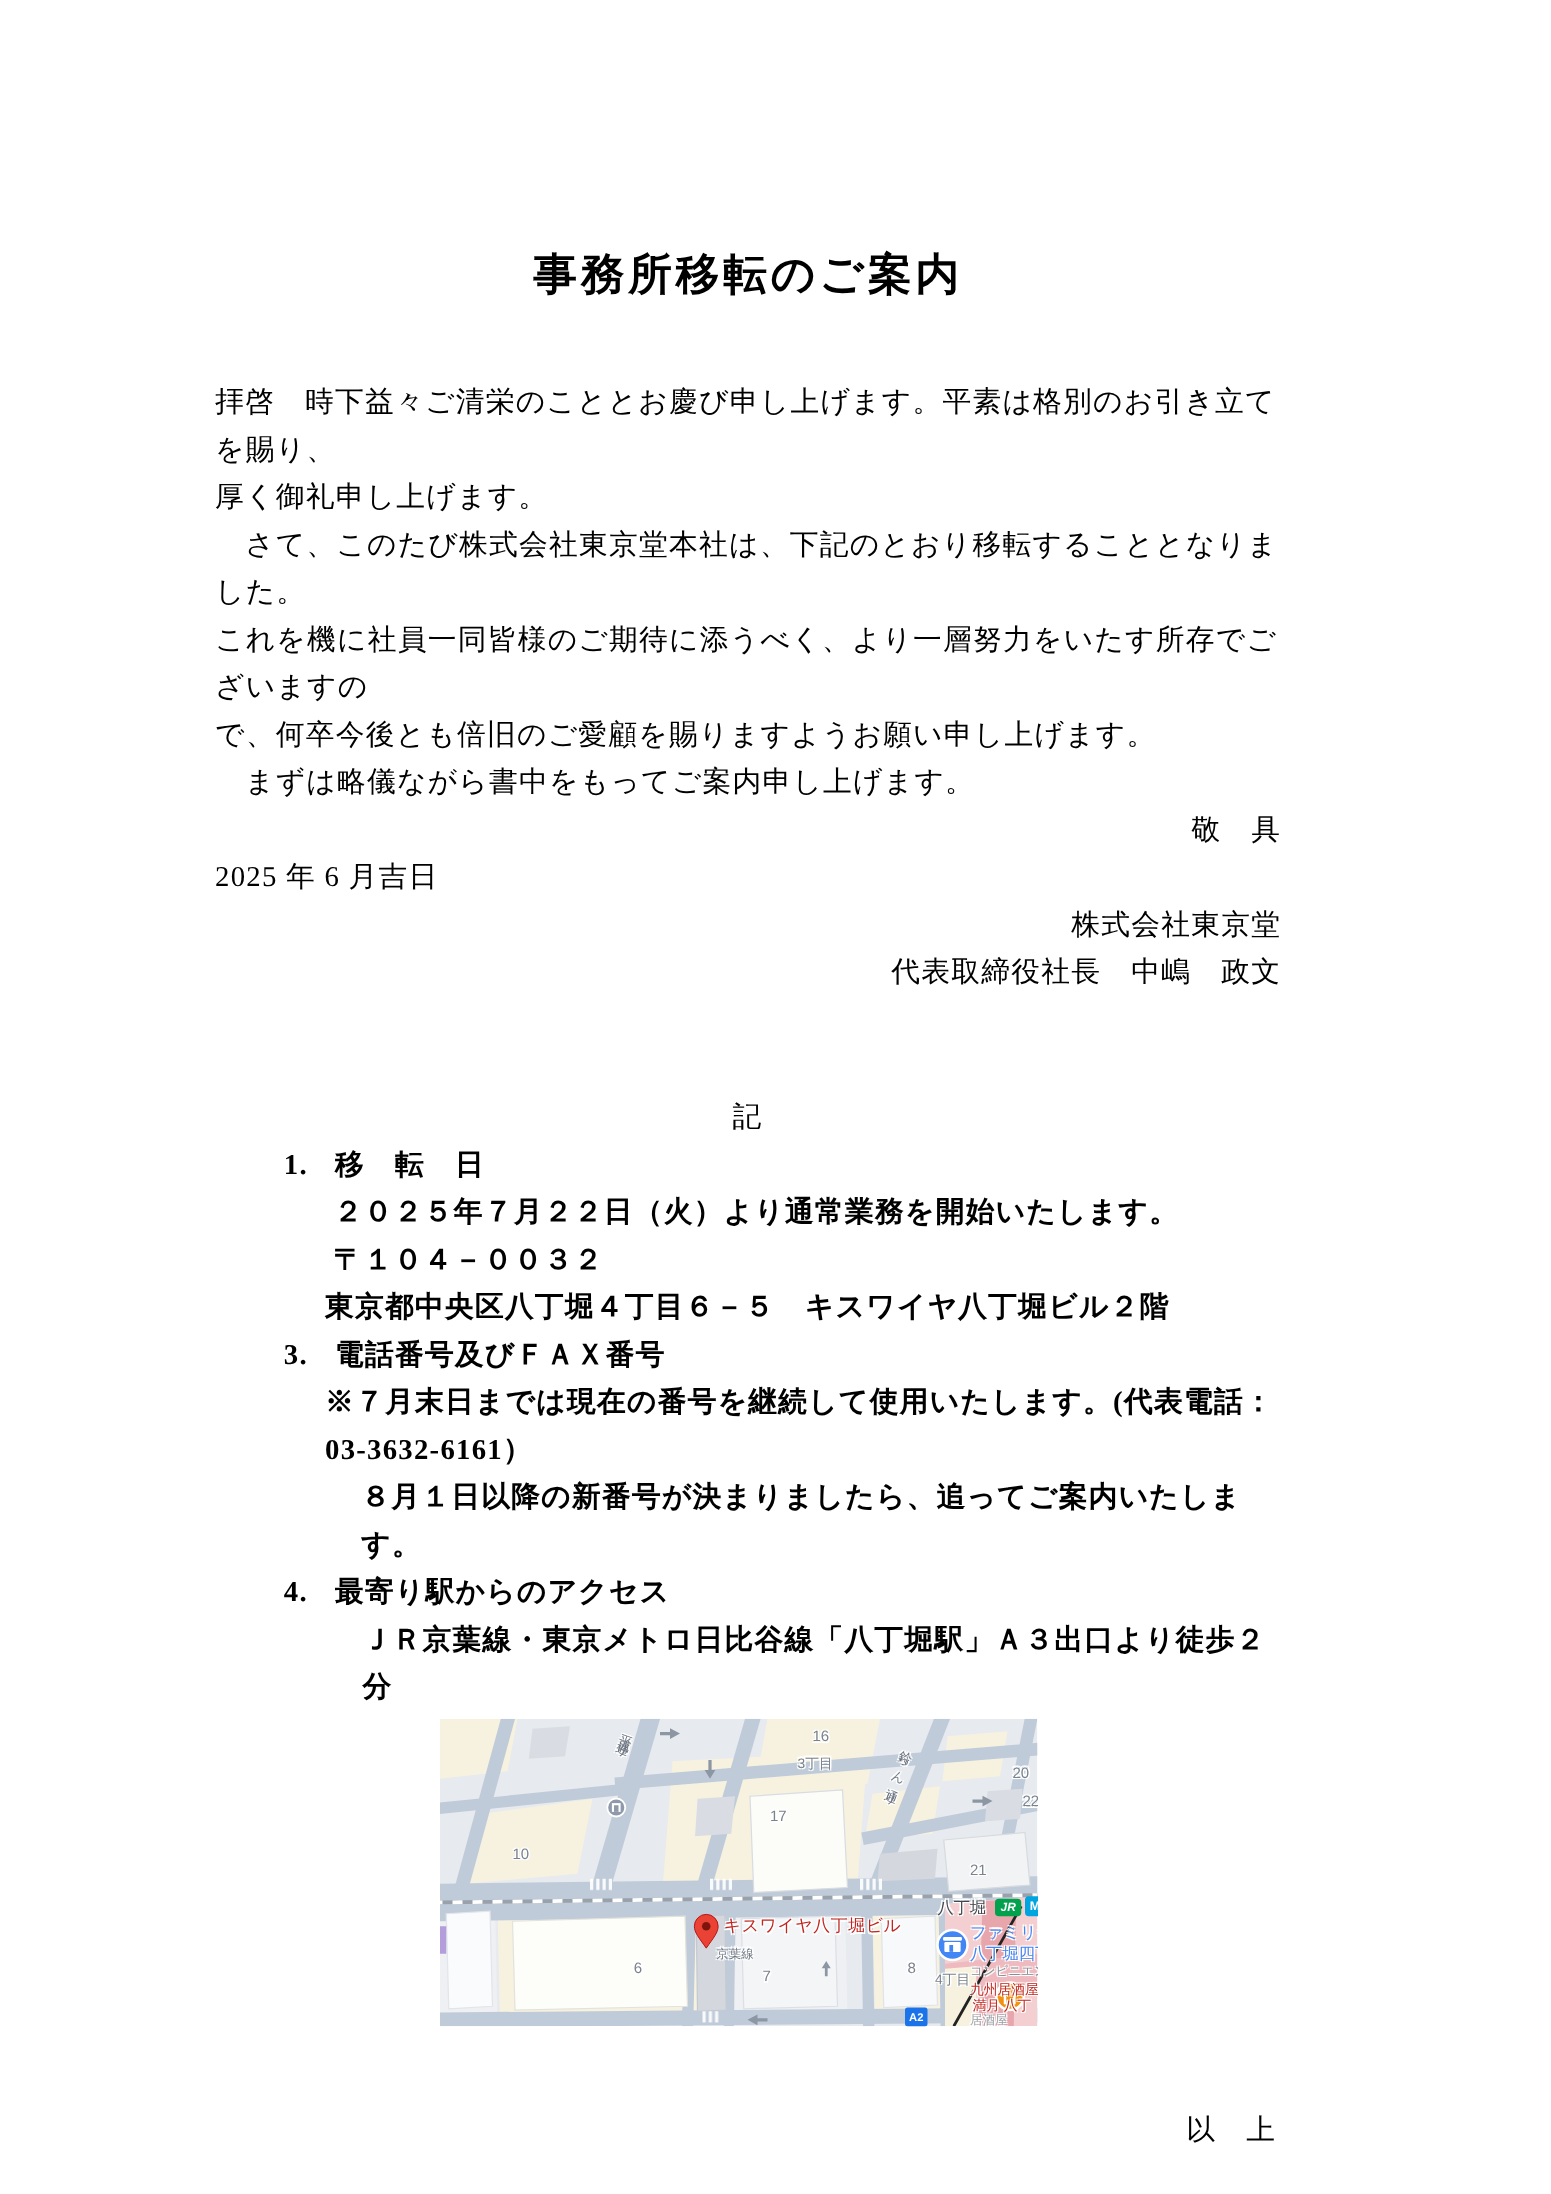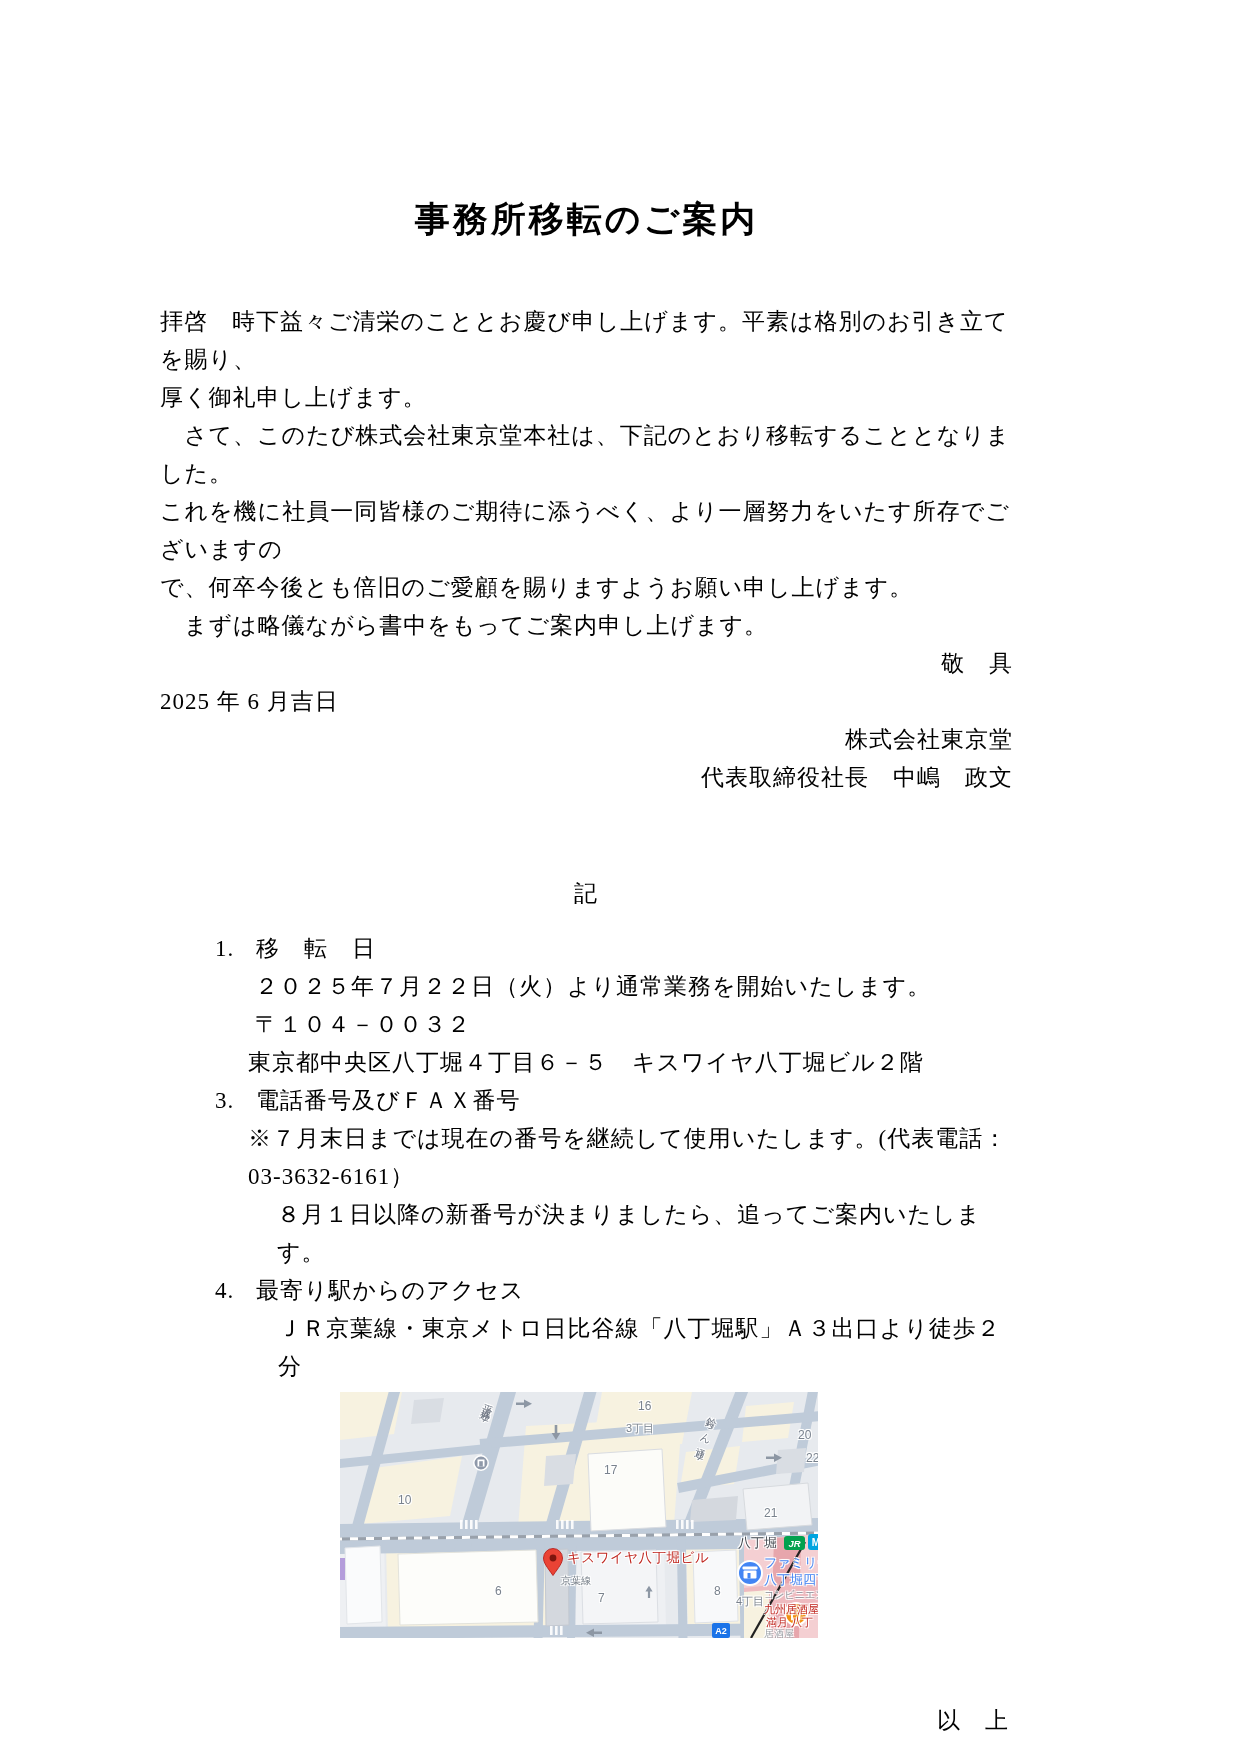--- a/index.html
+++ b/index.html
@@ -1,25 +1,25 @@
 <!DOCTYPE html>
 <html><head>
 <meta charset="utf-8">
 <style>
   html,body{margin:0;padding:0;background:#ffffff;}
   .page{position:relative;width:1169px;height:1755px;background:#fff;overflow:hidden;
-        font-family:"Liberation Serif","DejaVu Serif",serif;color:#000;}
+        font-family:"Liberation Serif","DejaVu Serif",serif;color:#000;padding-left:12px;}
   .content{padding:0 156px 0 160px;}
   .title{margin:0;padding-top:196px;text-align:center;font-size:35px;font-weight:600;letter-spacing:3px;}
   .bodyline{font-size:23px;line-height:38px;letter-spacing:1px;white-space:pre-wrap;}
   .para{margin-top:60px;}
   .right{text-align:right;}
   .record{margin-top:78px;}
   .record .bodyline{text-align:center;letter-spacing:2px;}
-  .list{margin-top:17px;}
+  .list{font-weight:bold;}
   .item-no{display:inline-block;margin-left:55px;width:41px;}
   .ind-a{padding-left:95px;}
   .ind-b{padding-left:88px;}
   .ind-c{padding-left:117px;}
   .ind-d{padding-left:118px;}
   .footer-line{margin-top:64px;padding-right:4px;}
 
   
   .map-wrap{position:relative;width:478px;height:246px;margin:6px 0 0 180px;overflow:hidden;
             font-family:"Liberation Sans","DejaVu Sans",sans-serif;}

